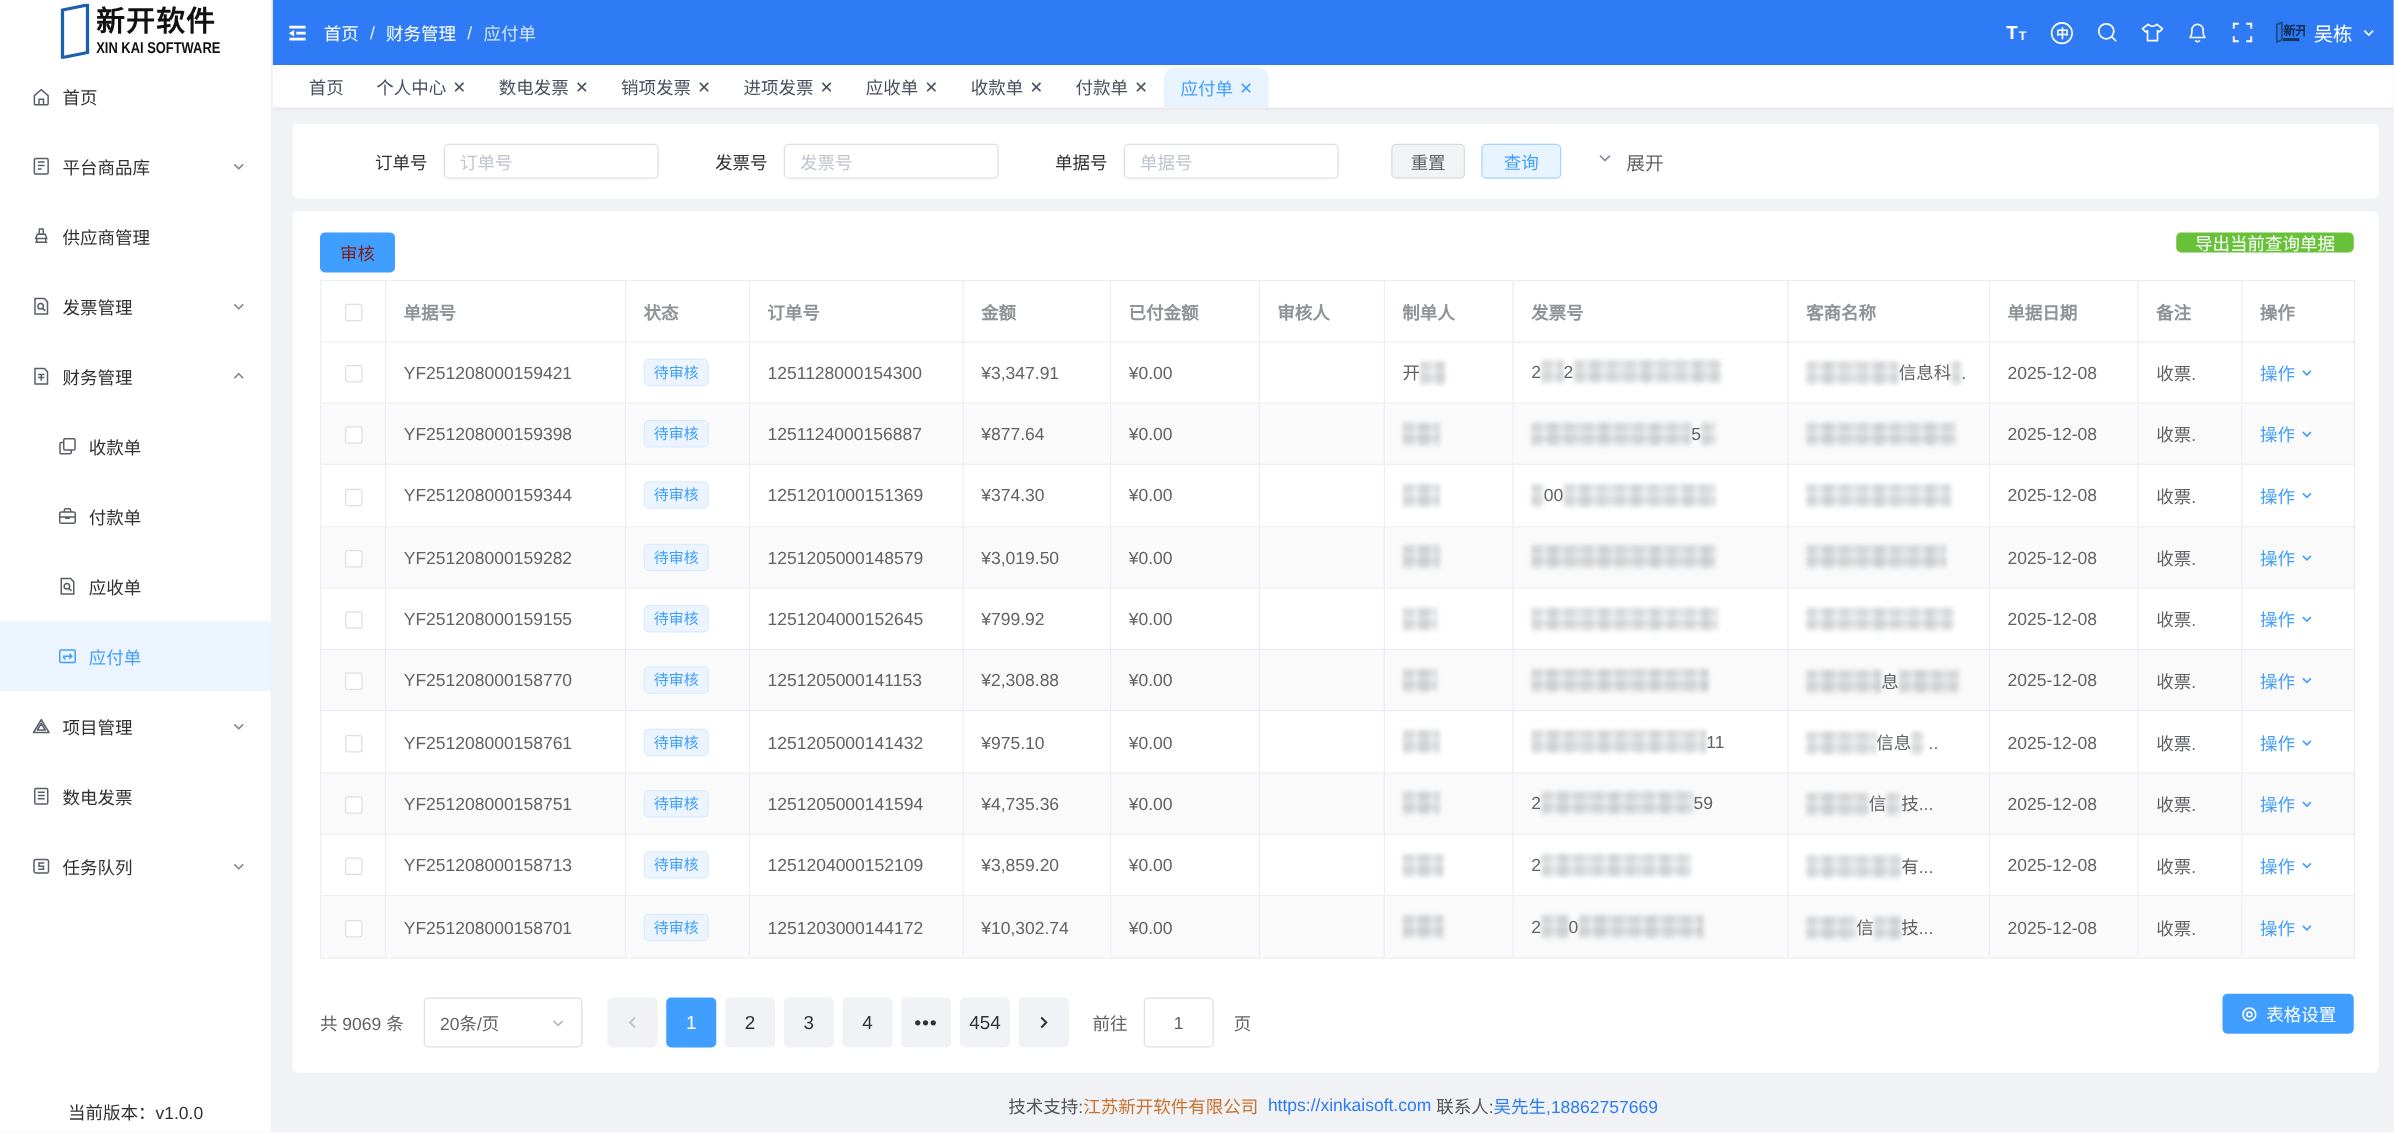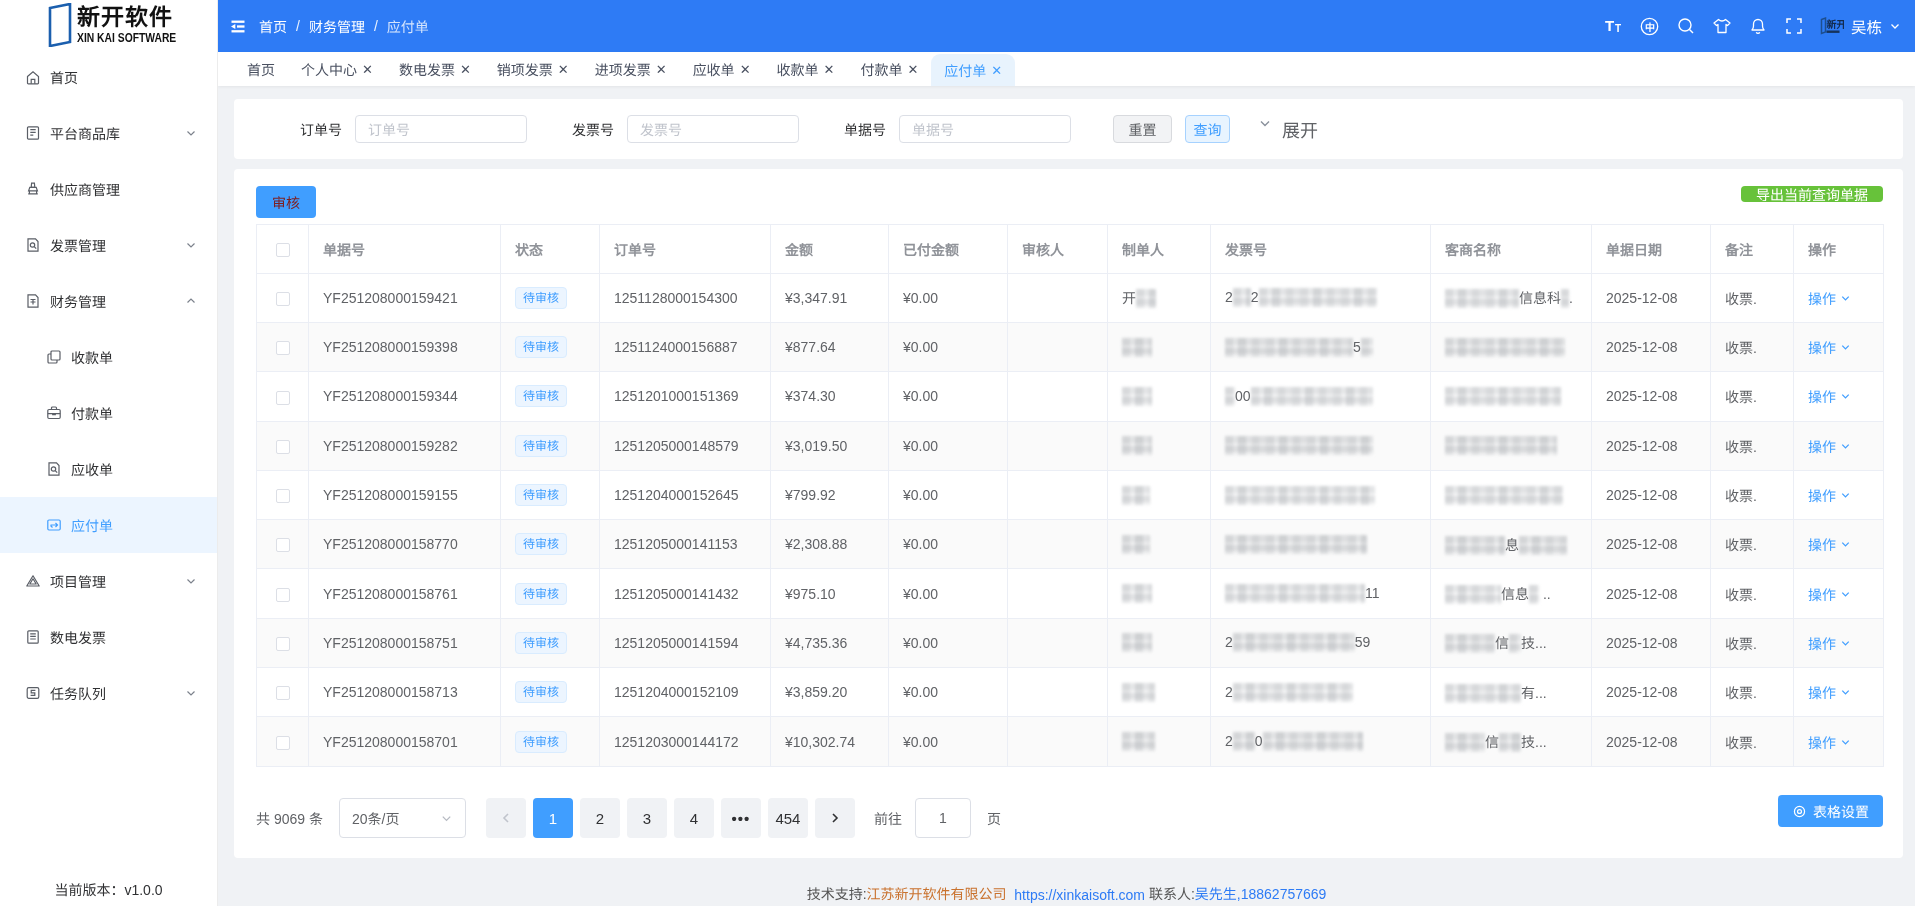--- a/index.html
+++ b/index.html
@@ -30,43 +30,43 @@
 .tab .x{margin-left:5px;font-size:13px;color:#495060}
 .tab.active{background:#e8f3fd;color:#409eff;border-radius:9px 9px 0 0;height:32px;margin-top:2px}
 .tab.active .x{color:#409eff}
 .card{position:absolute;background:#fff;border-radius:4px}
 .fcard{left:234px;top:99px;width:1669px;height:60px}
 .frow{display:flex;align-items:center;height:60px}
 .flabel{font-size:14px;color:#303133;width:100px;text-align:right;padding-right:13px}
 .finput{width:172px;height:28px;border:1px solid #dcdfe6;border-radius:4px;display:flex;align-items:center;padding-left:12px;color:#c0c4cc;font-size:14px}
 .btn{display:inline-flex;align-items:center;justify-content:center;border-radius:4px;font-size:14px;height:28px;border:1px solid #dcdfe6}
 .btn-reset{width:59px;background:#f2f3f5;color:#606266;border-color:#d8dade;margin-left:42px}
-.btn-query{width:45px;background:#e8f4ff;color:#409eff;border-color:#a6d2ff;margin-left:13px}
-.expand{display:flex;align-items:flex-start;color:#606266;margin-left:28px;font-size:18px}
+.btn-query{width:64px;background:#e8f4ff;color:#409eff;border-color:#a6d2ff;margin-left:13px}
+.expand{display:flex;align-items:flex-start;color:#606266;margin-left:28px;font-size:15px}
 .tcard{left:234px;top:169px;width:1669px;height:689px}
 .btn-audit{position:absolute;left:22px;top:17px;width:60px;height:32px;background:#409eff;color:#7f1d1d;border:none}
 .btn-export{position:absolute;right:20px;top:17px;height:16px;padding:0 15px;background:#67c23a;color:#fff;border:none}
 table.grid{position:absolute;left:22px;top:55px;border-collapse:collapse;table-layout:fixed;width:1627px;font-size:14px}
 table.grid th,table.grid td{border:1px solid #ebeef5;overflow:hidden;white-space:nowrap;text-overflow:ellipsis;padding:0 14px;height:49.3px}
 table.grid th{color:#909399;font-weight:bold;text-align:left;background:#fff;height:48.7px}
 table.grid tr.stripe td{background:#fafafa}
 table.grid td{color:#606266}
 table.grid .cbc{text-align:center;padding:0}
 .cb{display:inline-block;width:14px;height:14px;border:1px solid #dcdfe6;border-radius:2px;background:#fff;vertical-align:middle}
 .tag{display:inline-block;height:22px;line-height:20px;padding:0 7px;background:#ecf5ff;border:1px solid #d9ecff;border-radius:4px;color:#409eff;font-size:12px}
 .op{color:#409eff}
 .mos{display:inline-block;height:19px;vertical-align:-5px;border-radius:1px;filter:blur(1.6px);background:repeating-linear-gradient(90deg, rgba(122,128,135,.21) 0 8px, rgba(122,128,135,.09) 8px 13px, rgba(122,128,135,.26) 13px 21px, rgba(122,128,135,.11) 21px 27px, rgba(122,128,135,.22) 27px 34px, rgba(122,128,135,.13) 34px 41px),repeating-linear-gradient(0deg, rgba(255,255,255,.34) 0 3px, rgba(122,128,135,.15) 3px 9px, rgba(255,255,255,.20) 9px 12px, rgba(122,128,135,.11) 12px 19px)}
 .pager{position:absolute;left:22px;top:629px;height:40px;width:1627px;display:flex;align-items:center;font-size:14px;color:#606266}
 .pnum{min-width:40px;height:40px;border-radius:4px;background:#f0f2f5;display:flex;align-items:center;justify-content:center;margin-right:7px;color:#303133;font-size:15px}
 .pnum.on{background:#409eff;color:#fff}
 .pnum.dis{color:#c0c4cc}
 .psel{width:127px;height:40px;border:1px solid #dcdfe6;border-radius:4px;display:flex;align-items:center;justify-content:space-between;padding:0 12px;margin:0 20px 0 16px;color:#606266}
 .pgo{width:56px;height:40px;border:1px solid #dcdfe6;border-radius:4px;display:flex;align-items:center;justify-content:center;margin:0 16px 0 13px;color:#606266}
 .btn-setting{position:absolute;right:20px;top:626px;height:32px;padding:0 14px;background:#409eff;color:#fff;border:none}
-.footer{position:absolute;left:218px;top:865px;width:1697px;height:38px;display:flex;align-items:flex-end;justify-content:center;font-size:14px;color:#555}
+.footer{position:absolute;left:218px;top:865px;width:1697px;height:38px;display:flex;align-items:center;justify-content:center;font-size:14px;color:#555}
 .footer .org{color:#c9722e}
 .footer .lnk{color:#2d7bf5}
 svg{display:block}
 </style>
 </head>
 <body>
 
 <div class="sidebar">
   <div class="logo">
     <svg width="26" height="44" viewBox="0 0 26 44">

